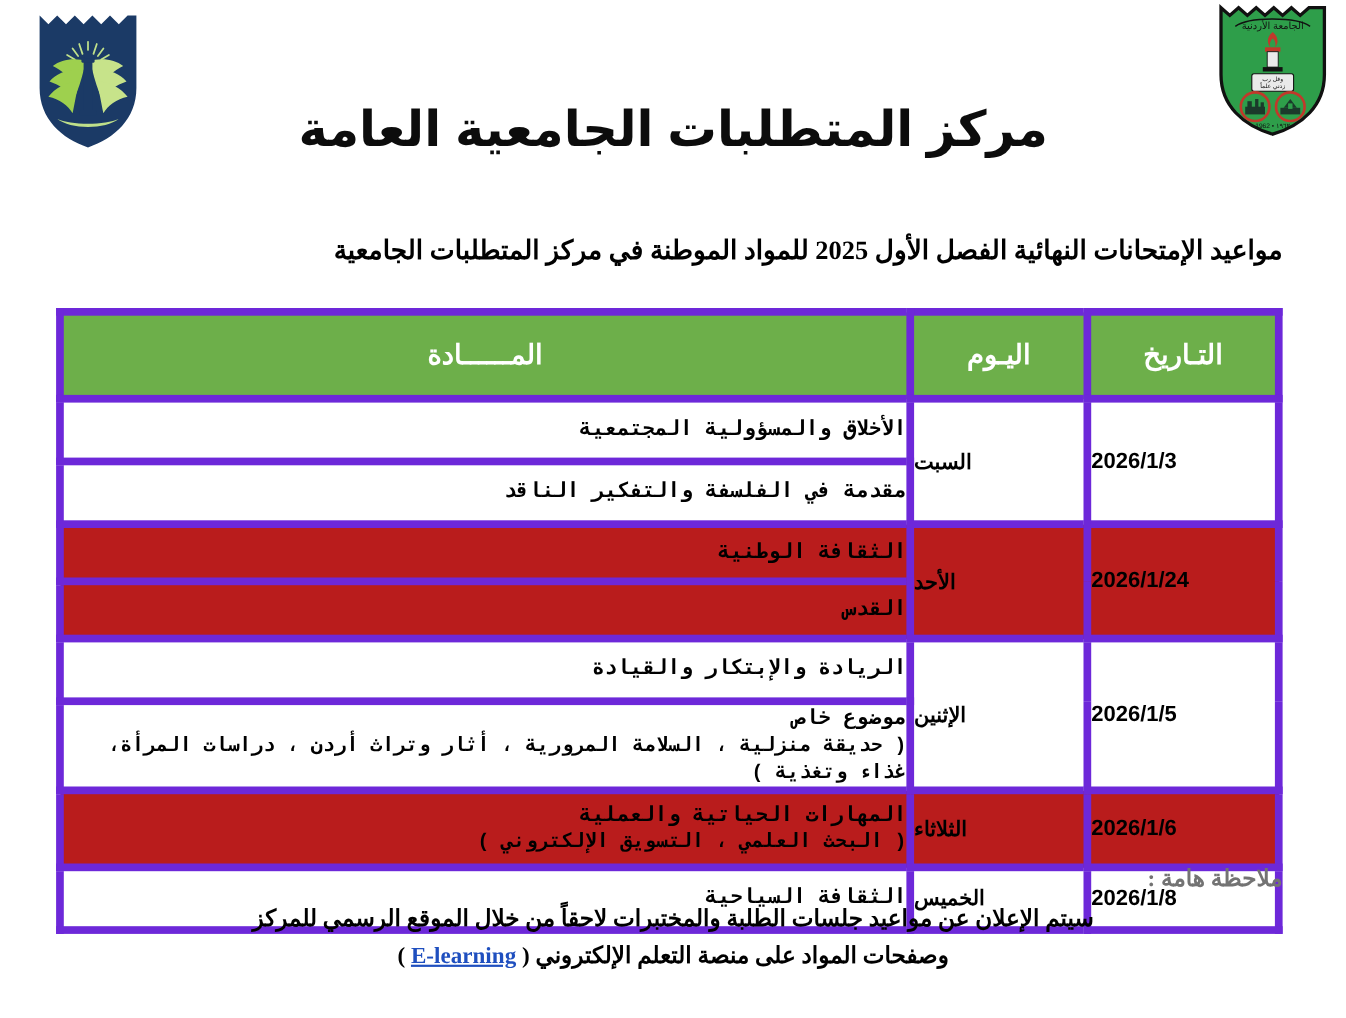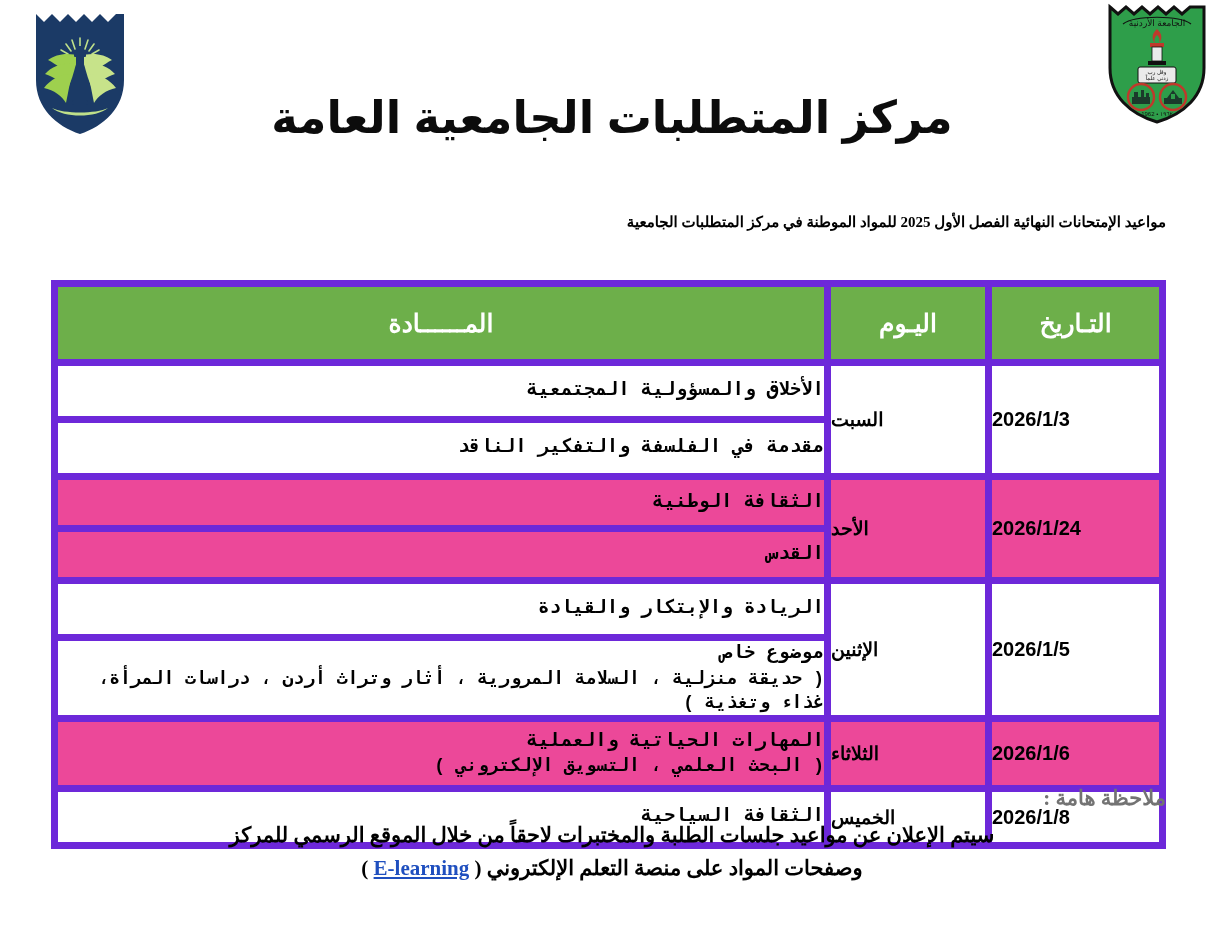--- a/index.html
+++ b/index.html
@@ -62,21 +62,21 @@
   
   .subtitle {
     position: absolute;
     top: 213px;
     right: 58px;
     left: 58px;
     text-align: right;
     direction: rtl;
     font-family: "Liberation Serif", "DejaVu Serif", serif;
     font-weight: bold;
-    font-size: 15px;
+    font-size: 24px;
     color: #000000;
     line-height: 1.3;
   }
 
   
   .sched-wrap {
     position: absolute;
     top: 280px;
     right: 58px;
     width: 1108px;
@@ -119,21 +119,21 @@
     text-align: right;
     padding: 6px 14px 6px 10px;
     font-weight: bold;
     font-size: 19px;
     line-height: 1.35;
     font-family: Liberation Mono, monospace;
   }
   td.subj-cell .sub-line { display: block; }
   td.subj-cell .sub-line.small { font-size: 18px; }
 
-  tr.tint td { background: #ec4899; }
+  tr.tint td { background: #b91c1c; }
   tr.plain td { background: #ffffff; }
 
   .h-45 { height: 45px; }
   .h-50 { height: 50px; }
   .h-63 { height: 63px; }
   .h-70 { height: 70px; }
 
   
   .note {
     position: absolute;

